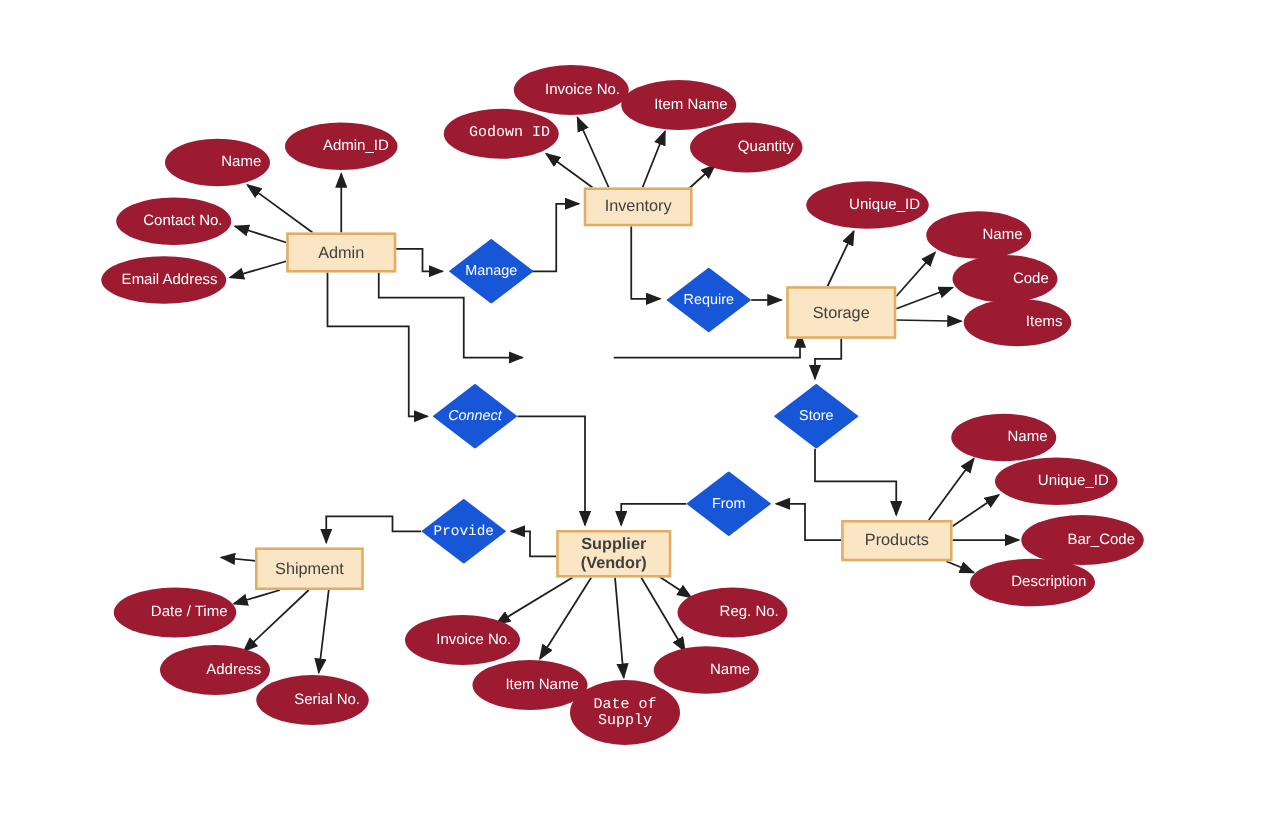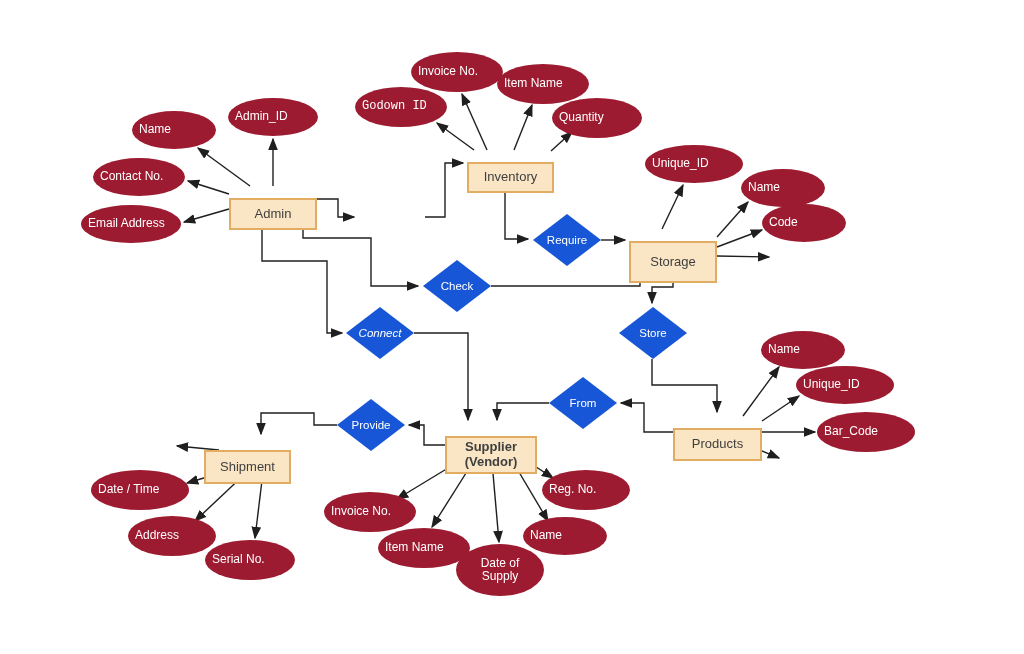--- a/index.html
+++ b/index.html
@@ -9,25 +9,25 @@
   }
   svg.edges { position:absolute; left:0; top:0; }
   svg.edges polyline {
     fill:none; stroke:var(--connector,#1F1F1F); stroke-width:1.4;
     marker-end:url(#arrow);
   }
   .entity {
     position:absolute; box-sizing:border-box;
     display:flex; flex-direction:column; align-items:center; justify-content:center;
     background:var(--entity-fill,#FAE5C4); border:2px solid var(--entity-border,#E2AC63);
-    color:var(--entity-text,#3F3F3F); font-size:13px; line-height:1.15; text-align:right;margin-top:12px;
+    color:var(--entity-text,#3F3F3F); font-size:13px; line-height:1.15; text-align:right;
   }
   .attr {
     position:absolute; box-sizing:border-box;
-    display:flex; align-items:center; justify-content:flex-start;
+    display:flex; align-items:center; justify-content:flex-end;
     background:var(--attribute-fill,#9C1B30); border-radius:50%;
     color:var(--node-text,#fff); font-size:12px; line-height:1.1; text-align:center;
     padding:2px 7px;
   }
   .diamond {
     position:absolute; box-sizing:border-box;
     display:flex; align-items:center; justify-content:center;
     background:var(--relationship-fill,#1757D7);
     clip-path:polygon(50% 0%, 100% 50%, 50% 100%, 0% 50%);
     color:var(--node-text,#fff); font-size:11.5px; text-align:center;
@@ -100,36 +100,36 @@
     <span>Products</span>
   </div>
   <div class="entity" style="left:445px;top:424px;width:92px;height:38px;font-weight:bold;">
     <span>Supplier</span>
     <span>(Vendor)</span>
   </div>
   <div class="entity" style="left:204px;top:438px;width:87px;height:34px;">
     <span>Shipment</span>
   </div>
 
+  <div class="diamond" style="left:359px;top:191px;width:68px;height:52px;">
+    <span>Manage</span>
+  </div>
   <div class="diamond" style="left:533px;top:214px;width:68px;height:52px;">
     <span>Require</span>
   </div>
-  <div class="diamond" style="left:423px;top:260px;width:68px;height:52px;">
-    <span>Check</span>
-  </div>
   <div class="diamond" style="left:346px;top:307px;width:68px;height:52px;font-style:italic;">
     <span>Connect</span>
   </div>
   <div class="diamond" style="left:619px;top:307px;width:68px;height:52px;">
     <span>Store</span>
   </div>
   <div class="diamond" style="left:549px;top:377px;width:68px;height:52px;">
     <span>From</span>
   </div>
-  <div class="diamond" style="left:337px;top:399px;width:68px;height:52px;">
+  <div class="diamond" style="left:337px;top:399px;width:68px;height:52px;font-family:Liberation Mono, monospace;">
     <span>Provide</span>
   </div>
 
   <div class="attr" style="left:132px;top:111px;width:84px;height:38px;">
     <span>Name</span>
   </div>
   <div class="attr" style="left:228px;top:98px;width:90px;height:38px;">
     <span>Admin_ID</span>
   </div>
   <div class="attr" style="left:93px;top:158px;width:92px;height:38px;">
@@ -154,48 +154,54 @@
 
   <div class="attr" style="left:645px;top:145px;width:98px;height:38px;">
     <span>Unique_ID</span>
   </div>
   <div class="attr" style="left:741px;top:169px;width:84px;height:38px;">
     <span>Name</span>
   </div>
   <div class="attr" style="left:762px;top:204px;width:84px;height:38px;">
     <span>Code</span>
   </div>
+  <div class="attr" style="left:771px;top:239px;width:86px;height:38px;">
+    <span>Items</span>
+  </div>
 
   <div class="attr" style="left:761px;top:331px;width:84px;height:38px;">
     <span>Name</span>
   </div>
   <div class="attr" style="left:796px;top:366px;width:98px;height:38px;">
     <span>Unique_ID</span>
   </div>
   <div class="attr" style="left:817px;top:412px;width:98px;height:40px;">
     <span>Bar_Code</span>
   </div>
+  <div class="attr" style="left:776px;top:447px;width:100px;height:38px;">
+    <span>Description</span>
+  </div>
 
   <div class="attr" style="left:128px;top:516px;width:88px;height:40px;">
     <span>Address</span>
   </div>
   <div class="attr" style="left:91px;top:470px;width:98px;height:40px;">
     <span>Date / Time</span>
   </div>
   <div class="attr" style="left:205px;top:540px;width:90px;height:40px;">
     <span>Serial No.</span>
   </div>
 
   <div class="attr" style="left:324px;top:492px;width:92px;height:40px;">
     <span>Invoice No.</span>
   </div>
   <div class="attr" style="left:378px;top:528px;width:92px;height:40px;">
     <span>Item Name</span>
   </div>
-  <div class="attr" style="left:456px;top:544px;width:88px;height:52px;">
+  <div class="attr" style="left:456px;top:544px;width:88px;height:52px;font-family:Liberation Mono, monospace;">
     <span>Date of Supply</span>
   </div>
   <div class="attr" style="left:523px;top:517px;width:84px;height:38px;">
     <span>Name</span>
   </div>
   <div class="attr" style="left:542px;top:470px;width:88px;height:40px;">
     <span>Reg. No.</span>
   </div>
 
 </div>

